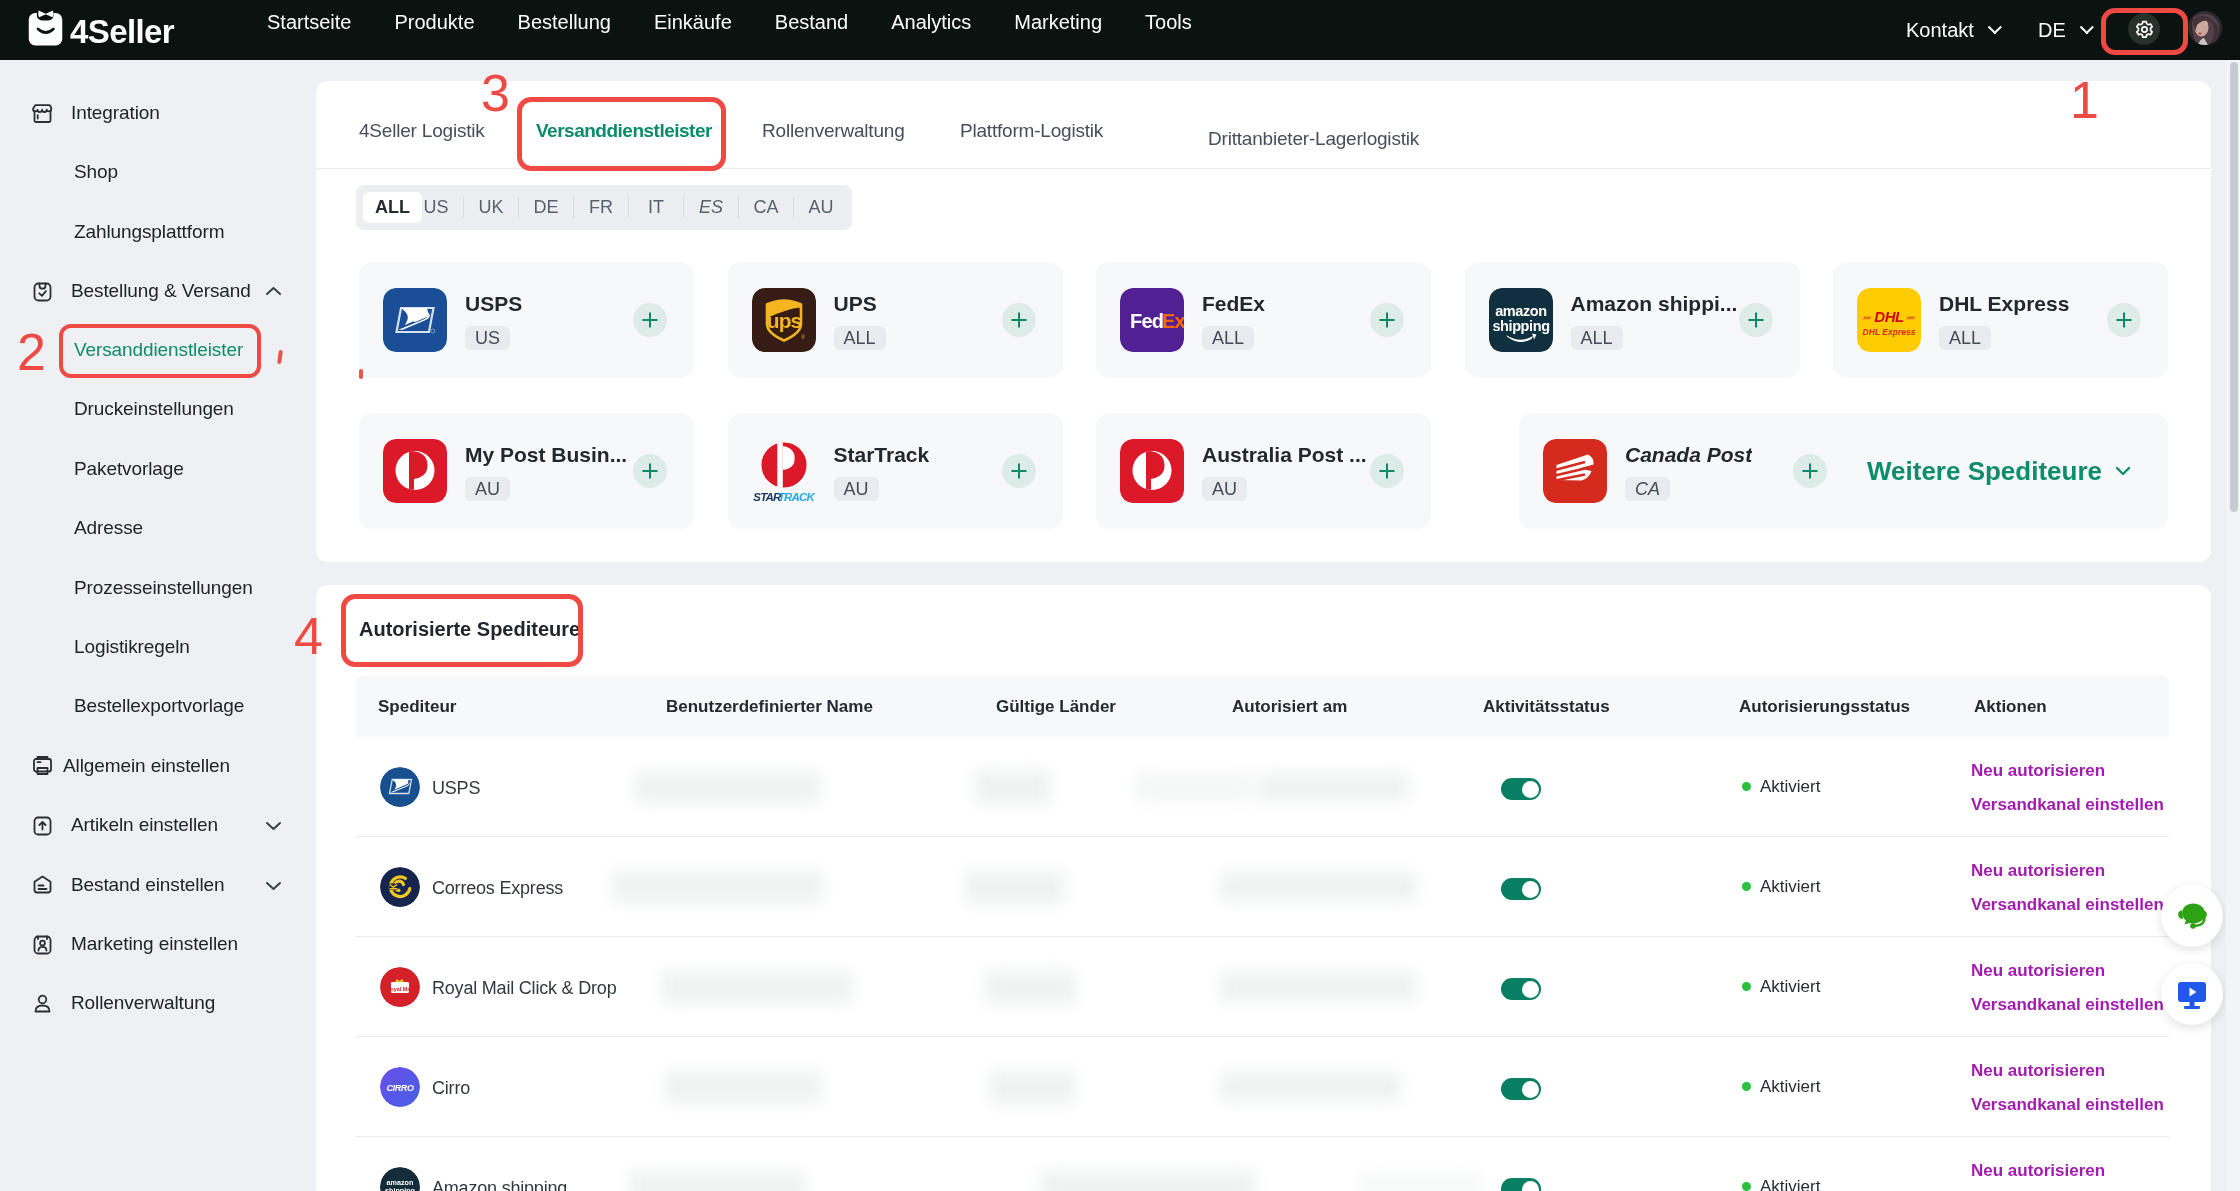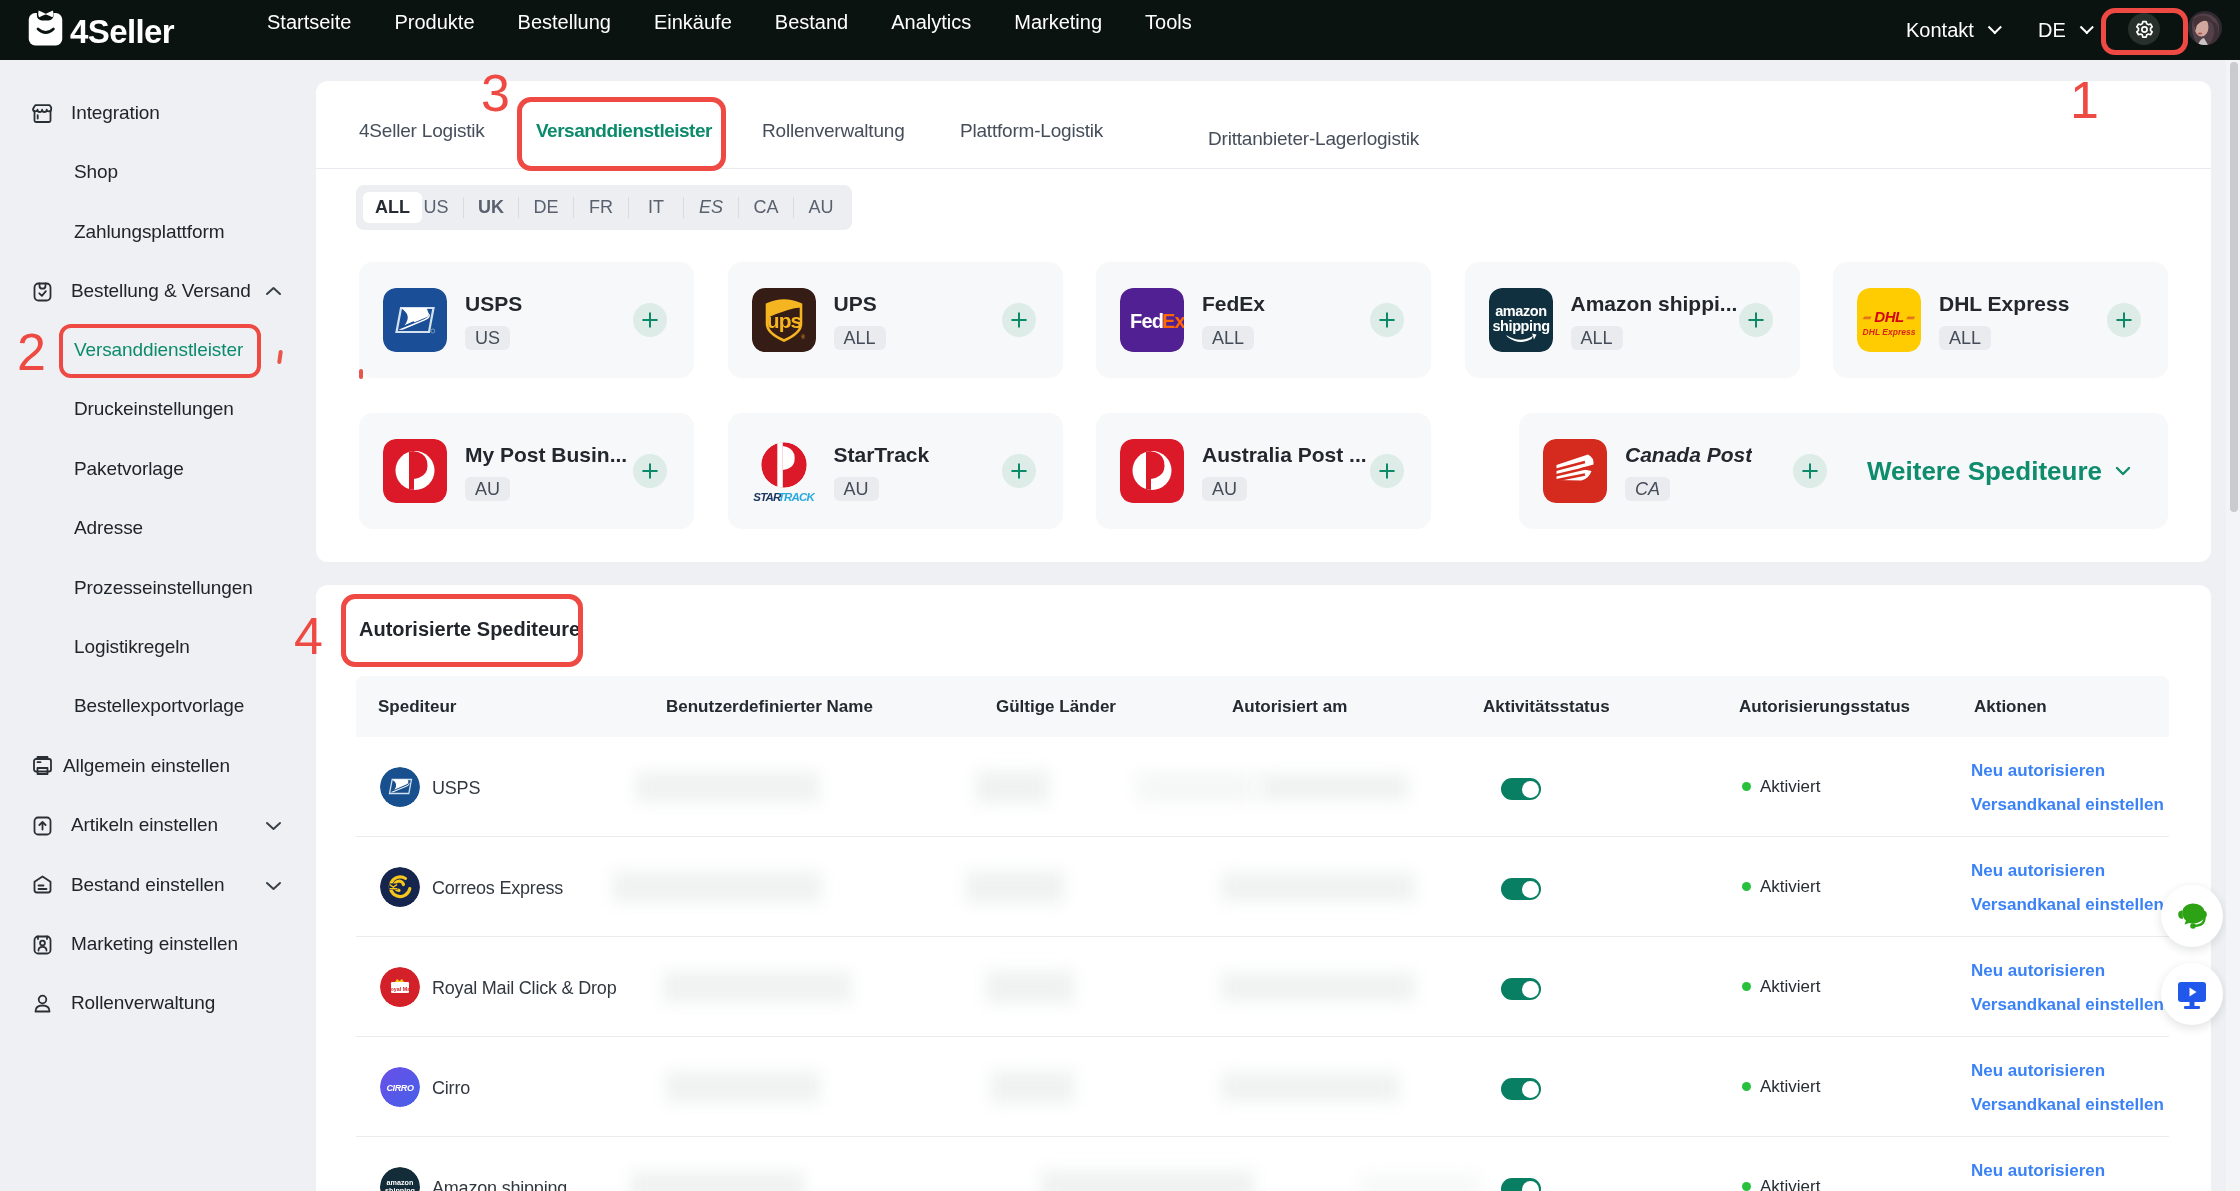--- a/index.html
+++ b/index.html
@@ -45,21 +45,21 @@
   .th { position:absolute; font-size:17px; font-weight:700; color:#242a31; top:21px; white-space:nowrap; }
   .trow { position:absolute; left:40px; width:1813px; height:100px; }
   .divline { position:absolute; left:0; bottom:0; width:1813px; height:1px; background:#e9ebee; }
   .rlogo { position:absolute; left:24px; top:30px; width:40px; height:40px; border-radius:50%; overflow:hidden; }
   .rname { position:absolute; left:76px; top:41px; font-size:18px; color:#32383f; white-space:nowrap; letter-spacing:-0.2px; }
   .blur { position:absolute; background:#f0f2f2; filter:blur(8px); border-radius:4px; opacity:.75; }
   .toggle { position:absolute; left:1145px; top:41px; width:40px; height:22px; border-radius:11px; background:#087f63; }
   .toggle:after { content:""; position:absolute; right:2.5px; top:2.5px; width:17px; height:17px; background:#fff; border-radius:50%; }
   .adot { position:absolute; left:1386px; top:45px; width:9px; height:9px; border-radius:50%; background:#28c13e; }
   .alabel { position:absolute; left:1404px; top:40px; font-size:17px; color:#272d34; }
-  .link1, .link2 { position:absolute; left:1615px; font-size:17px; font-weight:600; color:#3b82f6; white-space:nowrap; }
+  .link1, .link2 { position:absolute; left:1615px; font-size:17px; font-weight:600; color:#a21caf; white-space:nowrap; }
   .link1 { top:24px; } .link2 { top:58px; }
 
   
   .fab { position:absolute; width:62px; height:62px; background:#fff; border-radius:50%; box-shadow:0 3px 10px rgba(40,50,60,.14); display:flex; align-items:center; justify-content:center; }
   #sbtrack { position:absolute; left:2226px; top:60px; width:14px; height:1131px; background:#f3f4f6; }
   #sbthumb { position:absolute; left:2230px; top:62px; width:8px; height:450px; background:#c8ccd1; border-radius:4px; }
 
   
   .rnum { position:absolute; color:#ee4a43; font-size:52px; font-weight:500; }
   .rbox { position:absolute; border:5px solid #ee4a43; }
@@ -190,21 +190,21 @@
 <div id="card1">
 <span class="tab" style="left:43px;">4Seller Logistik</span>
 <span class="tab active" style="left:220px;">Versanddienstleister</span>
 <span class="tab" style="left:446px;">Rollenverwaltung</span>
 <span class="tab" style="left:644px;">Plattform-Logistik</span>
 <span class="tab" style="left:892px;margin-top:8px;">Drittanbieter-Lagerlogistik</span>
 <div id="tabline"></div>
 <div id="chipbar">
 <div class="chip-all">ALL</div>
 <div class="chip-lbl" style="left:52.5px;">US</div>
-<div class="chip-lbl" style="left:107.5px;font-weight:bold;">UK</div>
+<div class="chip-lbl" style="left:107.5px;">UK</div>
 <div class="chip-sep" style="left:107.0px;"></div>
 <div class="chip-lbl" style="left:162.5px;">DE</div>
 <div class="chip-sep" style="left:162.0px;"></div>
 <div class="chip-lbl" style="left:217.5px;">FR</div>
 <div class="chip-sep" style="left:217.0px;"></div>
 <div class="chip-lbl" style="left:272.5px;">IT</div>
 <div class="chip-sep" style="left:272.0px;"></div>
 <div class="chip-lbl" style="left:327.5px;font-style:italic;">ES</div>
 <div class="chip-sep" style="left:327.0px;"></div>
 <div class="chip-lbl" style="left:382.5px;">CA</div>

